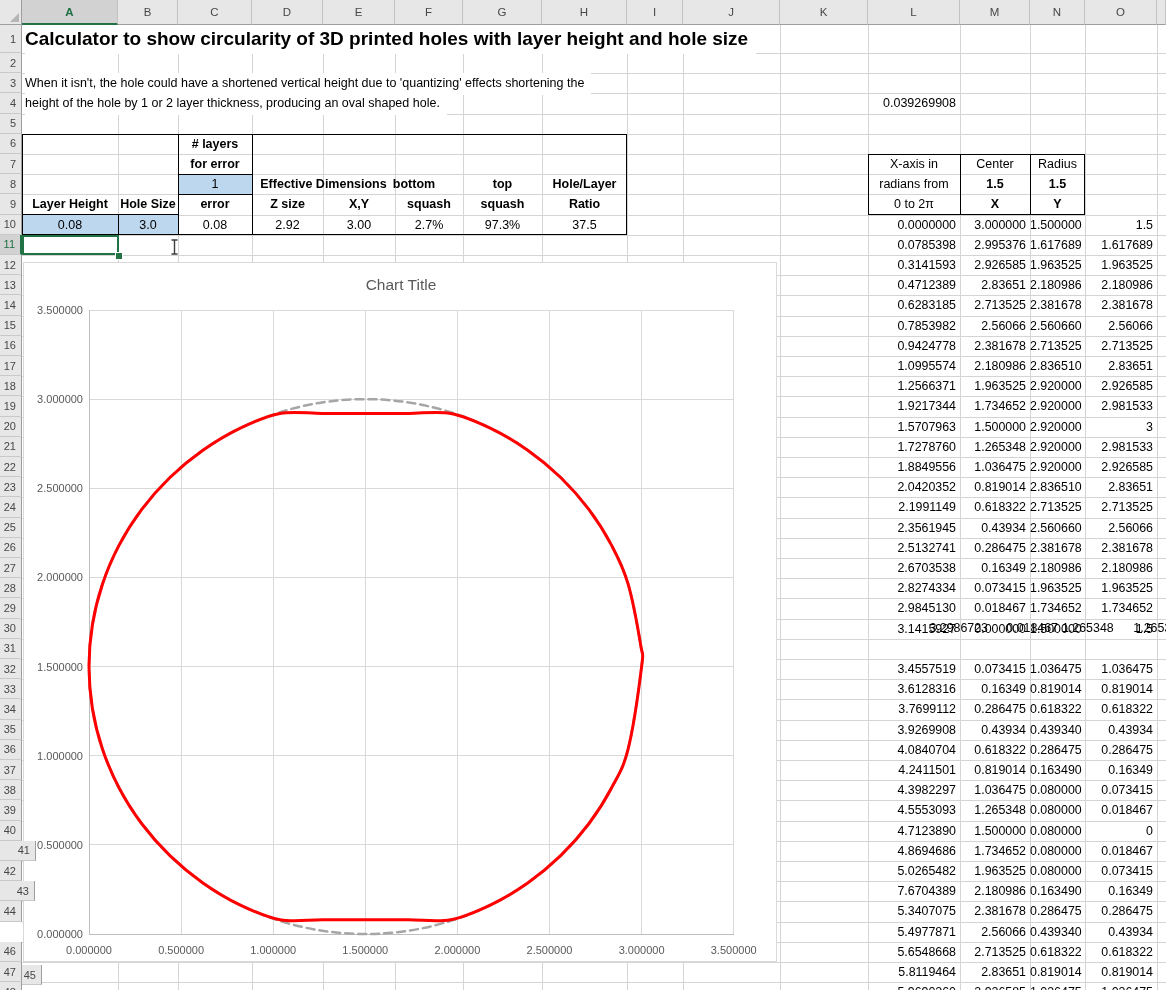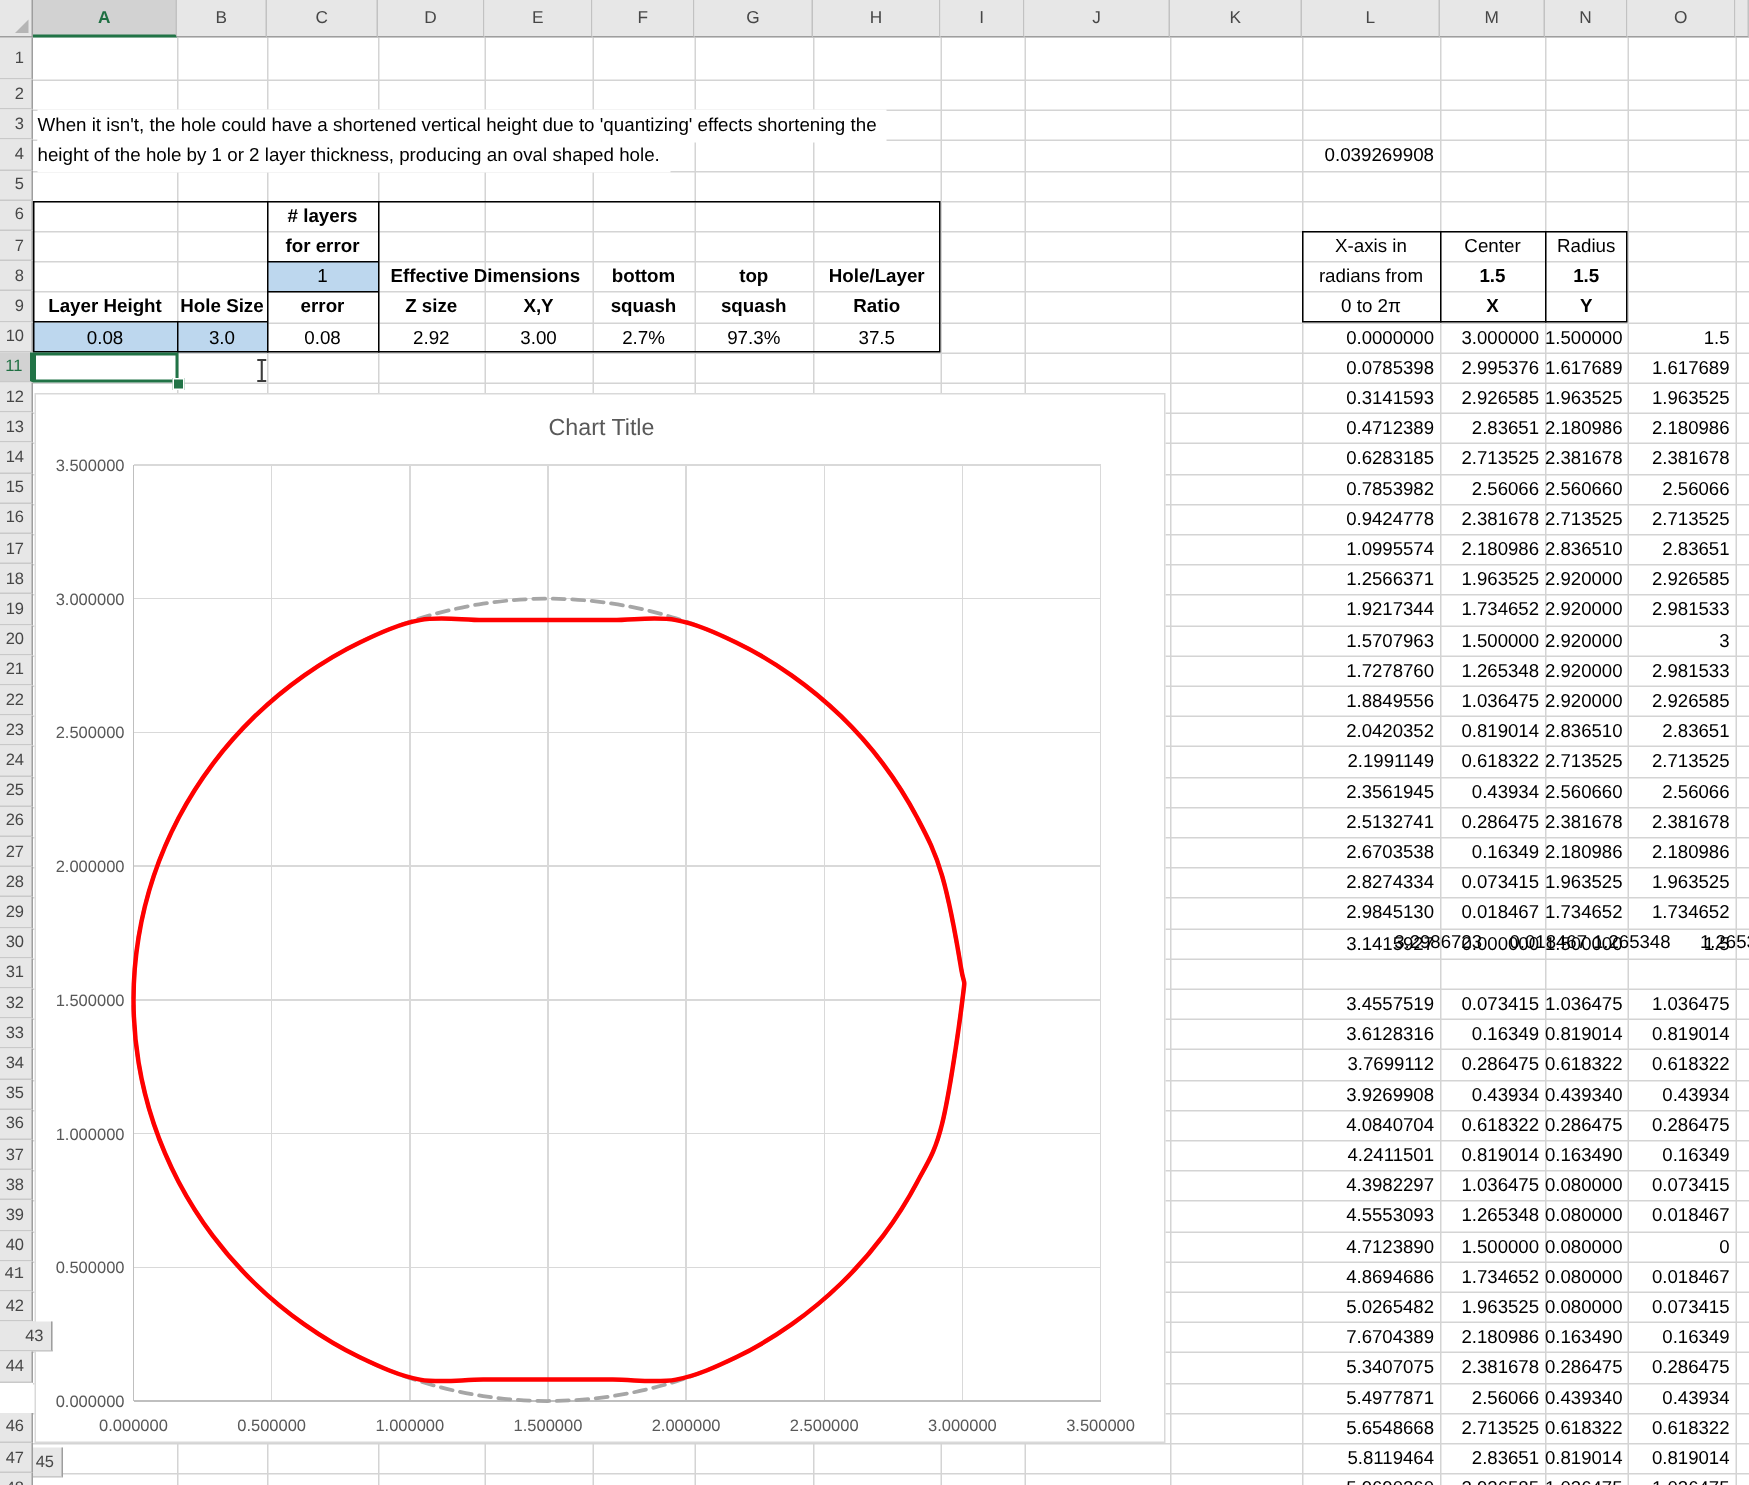--- a/index.html
+++ b/index.html
@@ -165,45 +165,46 @@
       <div class="rhdr" style="left:0;top:638.8px;width:22px;height:20.2px;">31</div>
       <div class="rhdr" style="left:0;top:659px;width:22px;height:20.2px;">32</div>
       <div class="rhdr" style="left:0;top:679.1999999999999px;width:22px;height:20.2px;">33</div>
       <div class="rhdr" style="left:0;top:699.4px;width:22px;height:20.2px;">34</div>
       <div class="rhdr" style="left:0;top:719.6px;width:22px;height:20.2px;">35</div>
       <div class="rhdr" style="left:0;top:739.8px;width:22px;height:20.2px;">36</div>
       <div class="rhdr" style="left:0;top:760px;width:22px;height:20.2px;">37</div>
       <div class="rhdr" style="left:0;top:780.1999999999999px;width:22px;height:20.2px;">38</div>
       <div class="rhdr" style="left:0;top:800.4px;width:22px;height:20.2px;">39</div>
       <div class="rhdr" style="left:0;top:820.6px;width:22px;height:20.2px;">40</div>
-      <div class="rhdr" style="left:0;top:840.8px;width:22px;height:20.2px;font-family:Liberation Mono, monospace;">41</div>
+      <div class="rhdr" style="left:0;top:840.8px;width:36px;height:20.2px;">41</div>
       <div class="rhdr" style="left:0;top:861px;width:22px;height:20.2px;">42</div>
       <div class="rhdr" style="left:0;top:881.1999999999999px;width:35px;height:20.2px;">43</div>
       <div class="rhdr" style="left:0;top:901.4px;width:22px;height:20.2px;">44</div>
       <div class="rhdr" style="left:0;top:965px;width:16px;height:20.2px;padding-left:36px;">45</div>
       <div class="rhdr" style="left:0;top:941.8px;width:22px;height:20.2px;">46</div>
       <div class="rhdr" style="left:0;top:962px;width:22px;height:20.2px;">47</div>
       <div class="rhdr" style="left:0;top:982.1999999999999px;width:22px;height:20.2px;">48</div>
     </div>
 
+  <div id="title-cell">Calculator to show circularity of 3D printed holes with layer height and hole size</div>
 
   <div class="cell whitebg note" style="left:25px;top:73.2px;">When it isn't, the hole could have a shortened vertical height due to 'quantizing' effects shortening the</div>
   <div class="cell whitebg note" style="left:25px;top:93.4px;">height of the hole by 1 or 2 layer thickness, producing an oval shaped hole.</div>
 
   <div class="cell rt" style="left:868px;top:93.4px;width:92px;">0.039269908</div>
 
   <div class="fill" style="left:178px;top:174.2px;width:74px;height:20.2px;background:#bdd7ee;"></div>
   <div class="fill" style="left:22px;top:214.6px;width:96px;height:20.2px;background:#bdd7ee;"></div>
   <div class="fill" style="left:118px;top:214.6px;width:60px;height:20.2px;background:#bdd7ee;"></div>
 
   <div class="cell b ctr" style="left:178px;top:133.8px;width:74px;"># layers</div>
   <div class="cell b ctr" style="left:178px;top:154px;width:74px;">for error</div>
   <div class="cell ctr" style="left:178px;top:174.2px;width:74px;">1</div>
   <div class="cell b ctr" style="left:252px;top:174.2px;width:143px;">Effective Dimensions</div>
-  <div class="cell b ctr" style="left:395px;top:174.2px;width:68px;">bottom</div>
+  <div class="cell b ctr" style="left:380px;top:174.2px;width:68px;">bottom</div>
   <div class="cell b ctr" style="left:463px;top:174.2px;width:79px;">top</div>
   <div class="cell b ctr" style="left:542px;top:174.2px;width:85px;">Hole/Layer</div>
 
   <div class="cell b ctr" style="left:22px;top:194.4px;width:96px;">Layer Height</div>
   <div class="cell b ctr" style="left:118px;top:194.4px;width:60px;">Hole Size</div>
   <div class="cell b ctr" style="left:178px;top:194.4px;width:74px;">error</div>
   <div class="cell b ctr" style="left:252px;top:194.4px;width:71px;">Z size</div>
   <div class="cell b ctr" style="left:323px;top:194.4px;width:72px;">X,Y</div>
   <div class="cell b ctr" style="left:395px;top:194.4px;width:68px;">squash</div>
   <div class="cell b ctr" style="left:463px;top:194.4px;width:79px;">squash</div>

